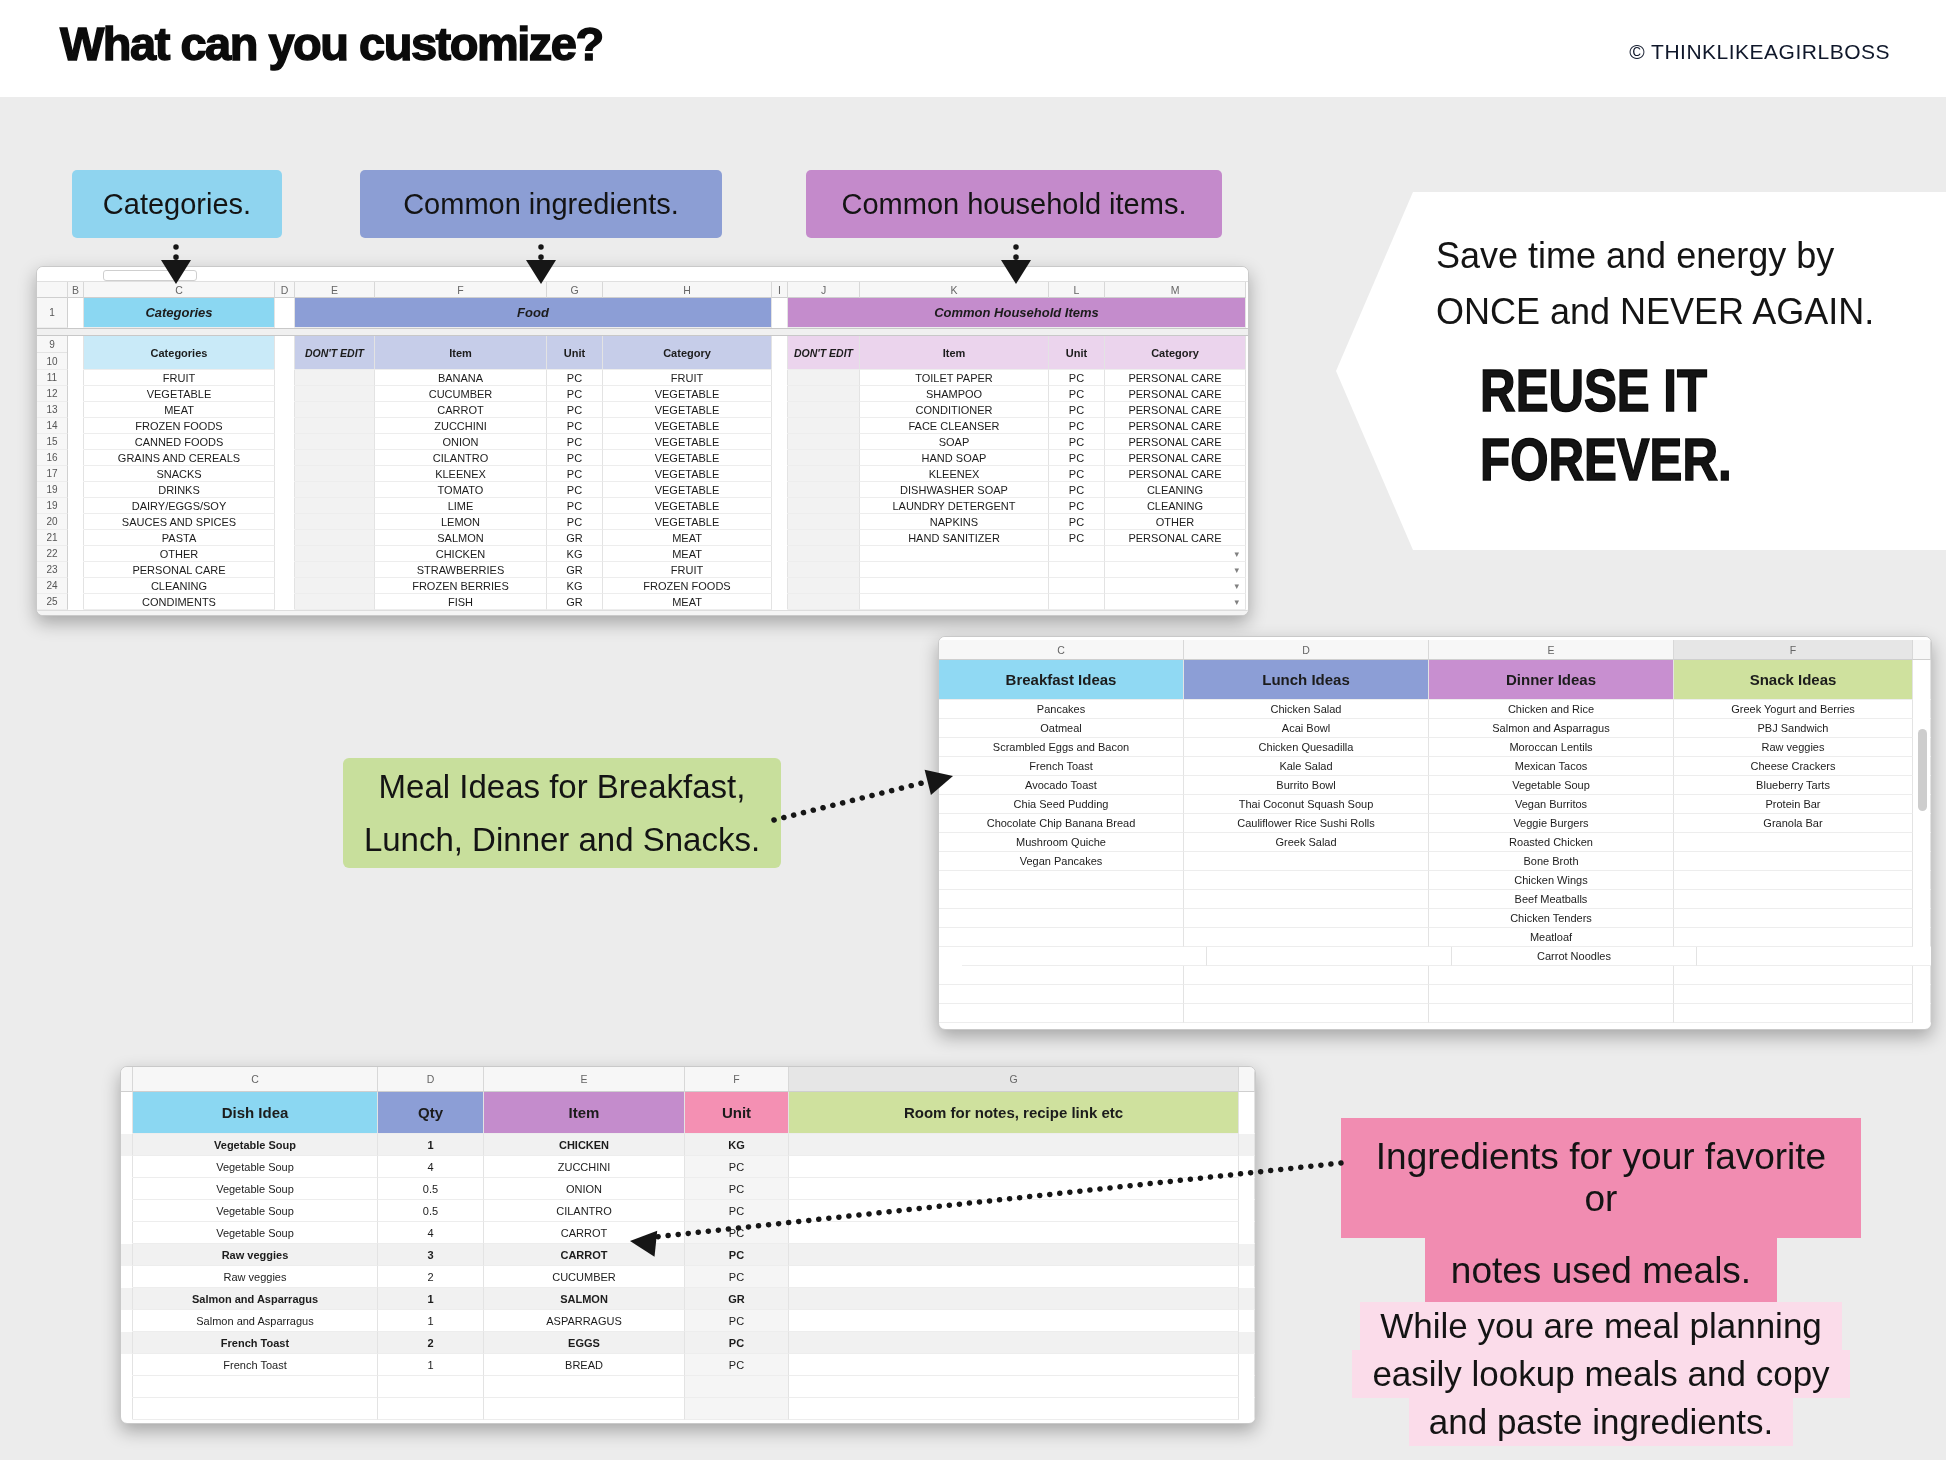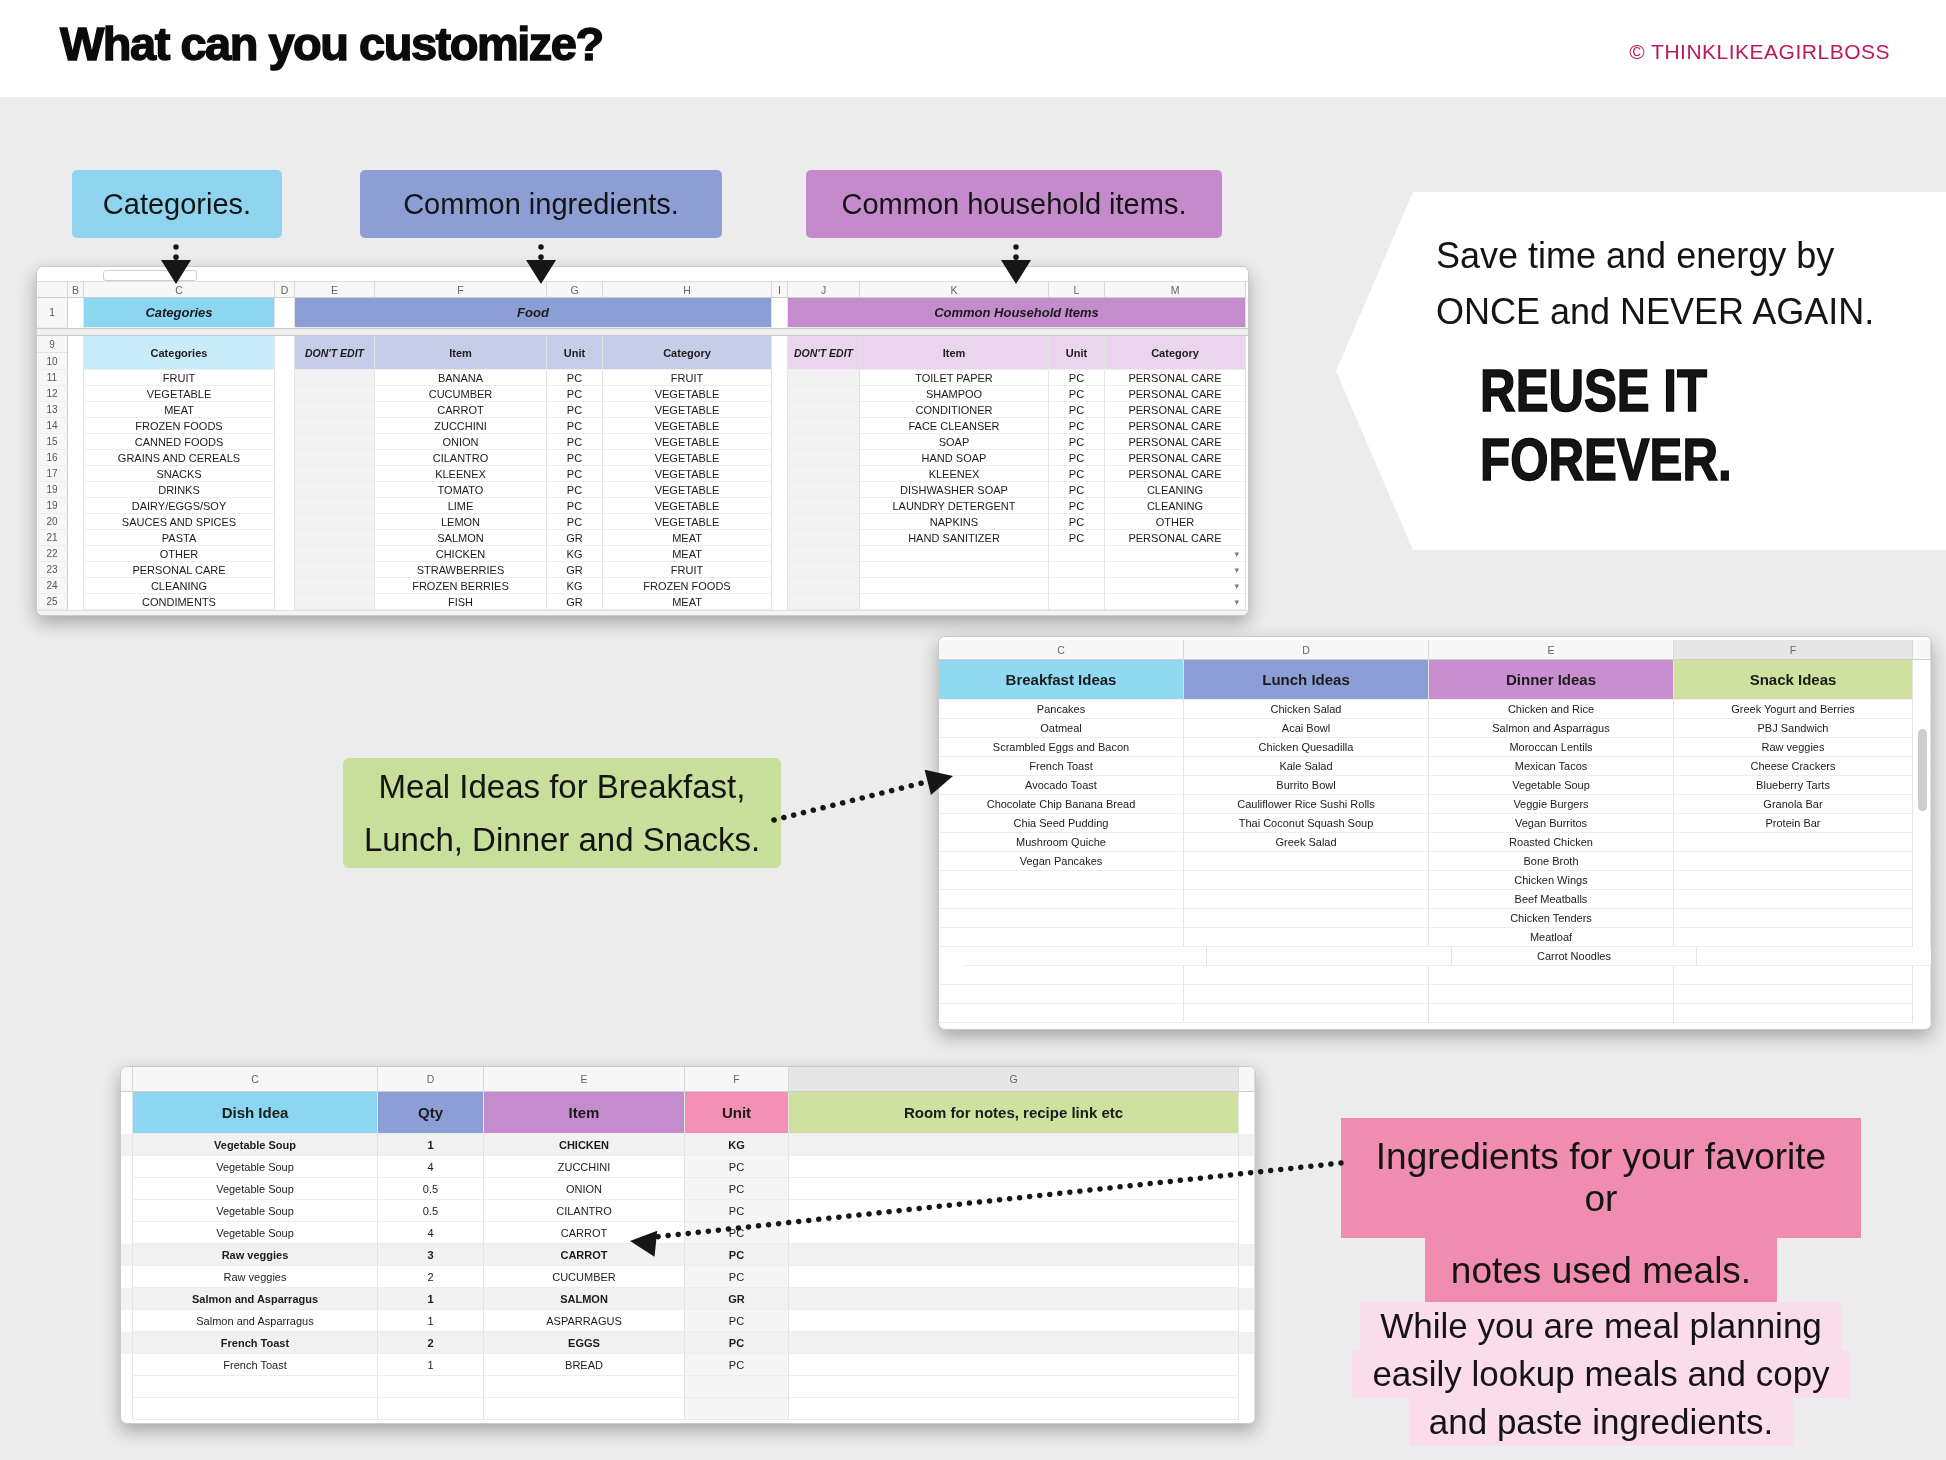--- a/index.html
+++ b/index.html
@@ -2,21 +2,21 @@
 <html><head>
 <meta charset="utf-8">
 <style>
   html,body{margin:0;padding:0;background:#ECECEC;font-family:"Liberation Sans",sans-serif;}
   .page{position:relative;width:1946px;height:1460px;background:#ECECEC;overflow:hidden;}
 
   
   .topbar{position:absolute;left:0;top:0;width:1946px;height:97px;background:#FFFFFF;}
   .title{position:absolute;left:60px;top:16px;font-size:47px;font-weight:700;color:#0b0b0b;
          letter-spacing:-1.5px;-webkit-text-stroke:1.4px #0b0b0b;}
-  .credit{position:absolute;right:56px;top:40px;font-size:21px;color:#be185d;letter-spacing:.5px;}
+  .credit{position:absolute;right:56px;top:40px;font-size:21px;color:#0f172a;letter-spacing:.5px;}
 
   
   .toplabel{position:absolute;top:170px;height:68px;border-radius:5px;display:flex;
             align-items:center;justify-content:center;font-size:29px;color:#141414;}
   .lab-cyan{background:#8FD4EF;} .lab-peri{background:#8C9ED4;} .lab-purp{background:#C48ACB;}
 
   .greenlabel{position:absolute;left:343px;top:758px;width:438px;height:110px;background:#C8DF9C;
               border-radius:6px;display:flex;flex-direction:column;align-items:center;justify-content:center;
               font-size:33px;line-height:53px;color:#141414;text-align:center;}
 
@@ -433,31 +433,31 @@
           <div class="cell blankc" style="width: 18px;"></div>
         </div>
         <div class="srow" style="height: 19px;">
           <div class="cell" style="width: 245px;">Avocado Toast</div>
           <div class="cell" style="width: 245px;">Burrito Bowl</div>
           <div class="cell" style="width: 245px;">Vegetable Soup</div>
           <div class="cell" style="width: 239px;">Blueberry Tarts</div>
           <div class="cell blankc" style="width: 18px;"></div>
         </div>
         <div class="srow" style="height: 19px;">
+          <div class="cell" style="width: 245px;">Chia Seed Pudding</div>
+          <div class="cell" style="width: 245px;">Thai Coconut Squash Soup</div>
+          <div class="cell" style="width: 245px;">Vegan Burritos</div>
+          <div class="cell" style="width: 239px;">Protein Bar</div>
+          <div class="cell blankc" style="width: 18px;"></div>
+        </div>
+        <div class="srow" style="height: 19px;">
           <div class="cell" style="width: 245px;">Chocolate Chip Banana Bread</div>
           <div class="cell" style="width: 245px;">Cauliflower Rice Sushi Rolls</div>
           <div class="cell" style="width: 245px;">Veggie Burgers</div>
           <div class="cell" style="width: 239px;">Granola Bar</div>
-          <div class="cell blankc" style="width: 18px;"></div>
-        </div>
-        <div class="srow" style="height: 19px;">
-          <div class="cell" style="width: 245px;">Chia Seed Pudding</div>
-          <div class="cell" style="width: 245px;">Thai Coconut Squash Soup</div>
-          <div class="cell" style="width: 245px;">Vegan Burritos</div>
-          <div class="cell" style="width: 239px;">Protein Bar</div>
           <div class="cell blankc" style="width: 18px;"></div>
         </div>
         <div class="srow" style="height: 19px;">
           <div class="cell" style="width: 245px;">Mushroom Quiche</div>
           <div class="cell" style="width: 245px;">Greek Salad</div>
           <div class="cell" style="width: 245px;">Roasted Chicken</div>
           <div class="cell" style="width: 239px;"></div>
           <div class="cell blankc" style="width: 18px;"></div>
         </div>
         <div class="srow" style="height: 19px;">

